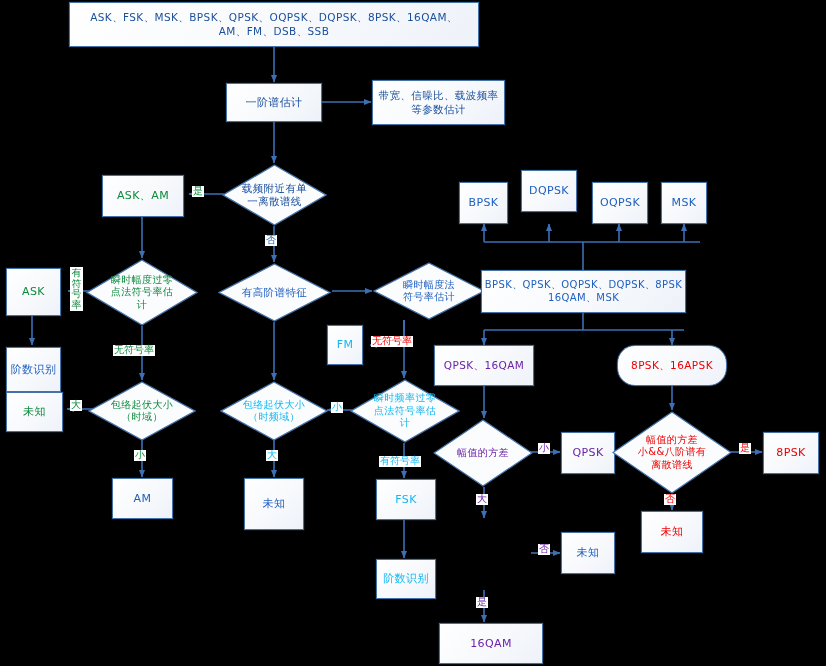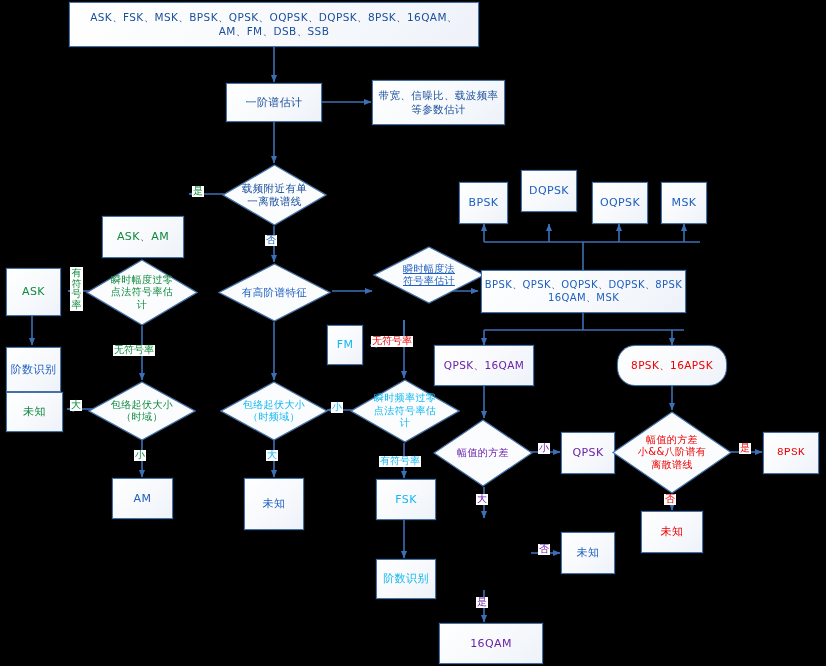--- a/index.html
+++ b/index.html
@@ -164,21 +164,21 @@
   </div>
 
   <div class="node diamond fs105 c-navy" style="left:222px;top:164px;width:105px;height:62px;">
     <svg class="dshape" viewBox="0 0 105 62" preserveAspectRatio="none">
       <polygon points="52.5,1 104,31 52.5,61 1,31" fill="#fbfcfe" stroke="#4472a8" stroke-width="1.3"></polygon>
     </svg>
     <span class="dtext">载频附近有单
 一离散谱线</span>
   </div>
 
-  <div class="node rect fs11 c-green" style="left:102px;top:175px;width:82px;height:42px;margin-top:41px;">
+  <div class="node rect fs11 c-green" style="left:102px;top:175px;width:82px;height:42px;">
     <span>ASK、AM</span>
   </div>
 
   <div class="node diamond fs10 c-green" style="left:86px;top:259px;width:112px;height:67px;">
     <svg class="dshape" viewBox="0 0 112 67" preserveAspectRatio="none">
       <polygon points="56,1 111,33.5 56,66 1,33.5" fill="#fbfcfe" stroke="#4472a8" stroke-width="1.3"></polygon>
     </svg>
     <span class="dtext">瞬时幅度过零
 点法符号率估
 计</span>
@@ -220,21 +220,21 @@
       <polygon points="54,1 107,30 54,59 1,30" fill="#fbfcfe" stroke="#4472a8" stroke-width="1.3"></polygon>
     </svg>
     <span class="dtext">包络起伏大小
 （时频域）</span>
   </div>
 
   <div class="node rect fs11 c-blue" style="left:244px;top:478px;width:60px;height:52px;">
     <span>未知</span>
   </div>
 
-  <div class="node diamond fs10 c-blue" style="left:373px;top:246px;width:112px;height:58px;text-decoration:underline;">
+  <div class="node diamond fs10 c-blue" style="left:373px;top:262px;width:112px;height:58px;">
     <svg class="dshape" viewBox="0 0 112 58" preserveAspectRatio="none">
       <polygon points="56,1 111,29 56,57 1,29" fill="#fbfcfe" stroke="#4472a8" stroke-width="1.3"></polygon>
     </svg>
     <span class="dtext">瞬时幅度法
 符号率估计</span>
   </div>
 
   <div class="node rect fs11 c-cyan" style="left:327px;top:325px;width:36px;height:40px;">
     <span>FM</span>
   </div>
@@ -304,21 +304,21 @@
 
   <div class="node diamond fs10 c-red" style="left:612px;top:411px;width:120px;height:83px;">
     <svg class="dshape" viewBox="0 0 120 83" preserveAspectRatio="none">
       <polygon points="60,1 119,41.5 60,82 1,41.5" fill="#fbfcfe" stroke="#4472a8" stroke-width="1.3"></polygon>
     </svg>
     <span class="dtext">幅值的方差
 小&amp;&amp;八阶谱有
 离散谱线</span>
   </div>
 
-  <div class="node rect fs11 c-red" style="left:763px;top:432px;width:56px;height:42px;font-family:Liberation Mono, monospace;">
+  <div class="node rect fs11 c-red" style="left:763px;top:432px;width:56px;height:42px;">
     <span>8PSK</span>
   </div>
 
   <div class="node rect fs11 c-red" style="left:641px;top:511px;width:62px;height:42px;">
     <span>未知</span>
   </div>
 
   <div class="elabel fs10 c-green" style="left:192px;top:186px;">是</div>
 
   <div class="elabel fs10 c-blue" style="left:265px;top:235px;">否</div>

